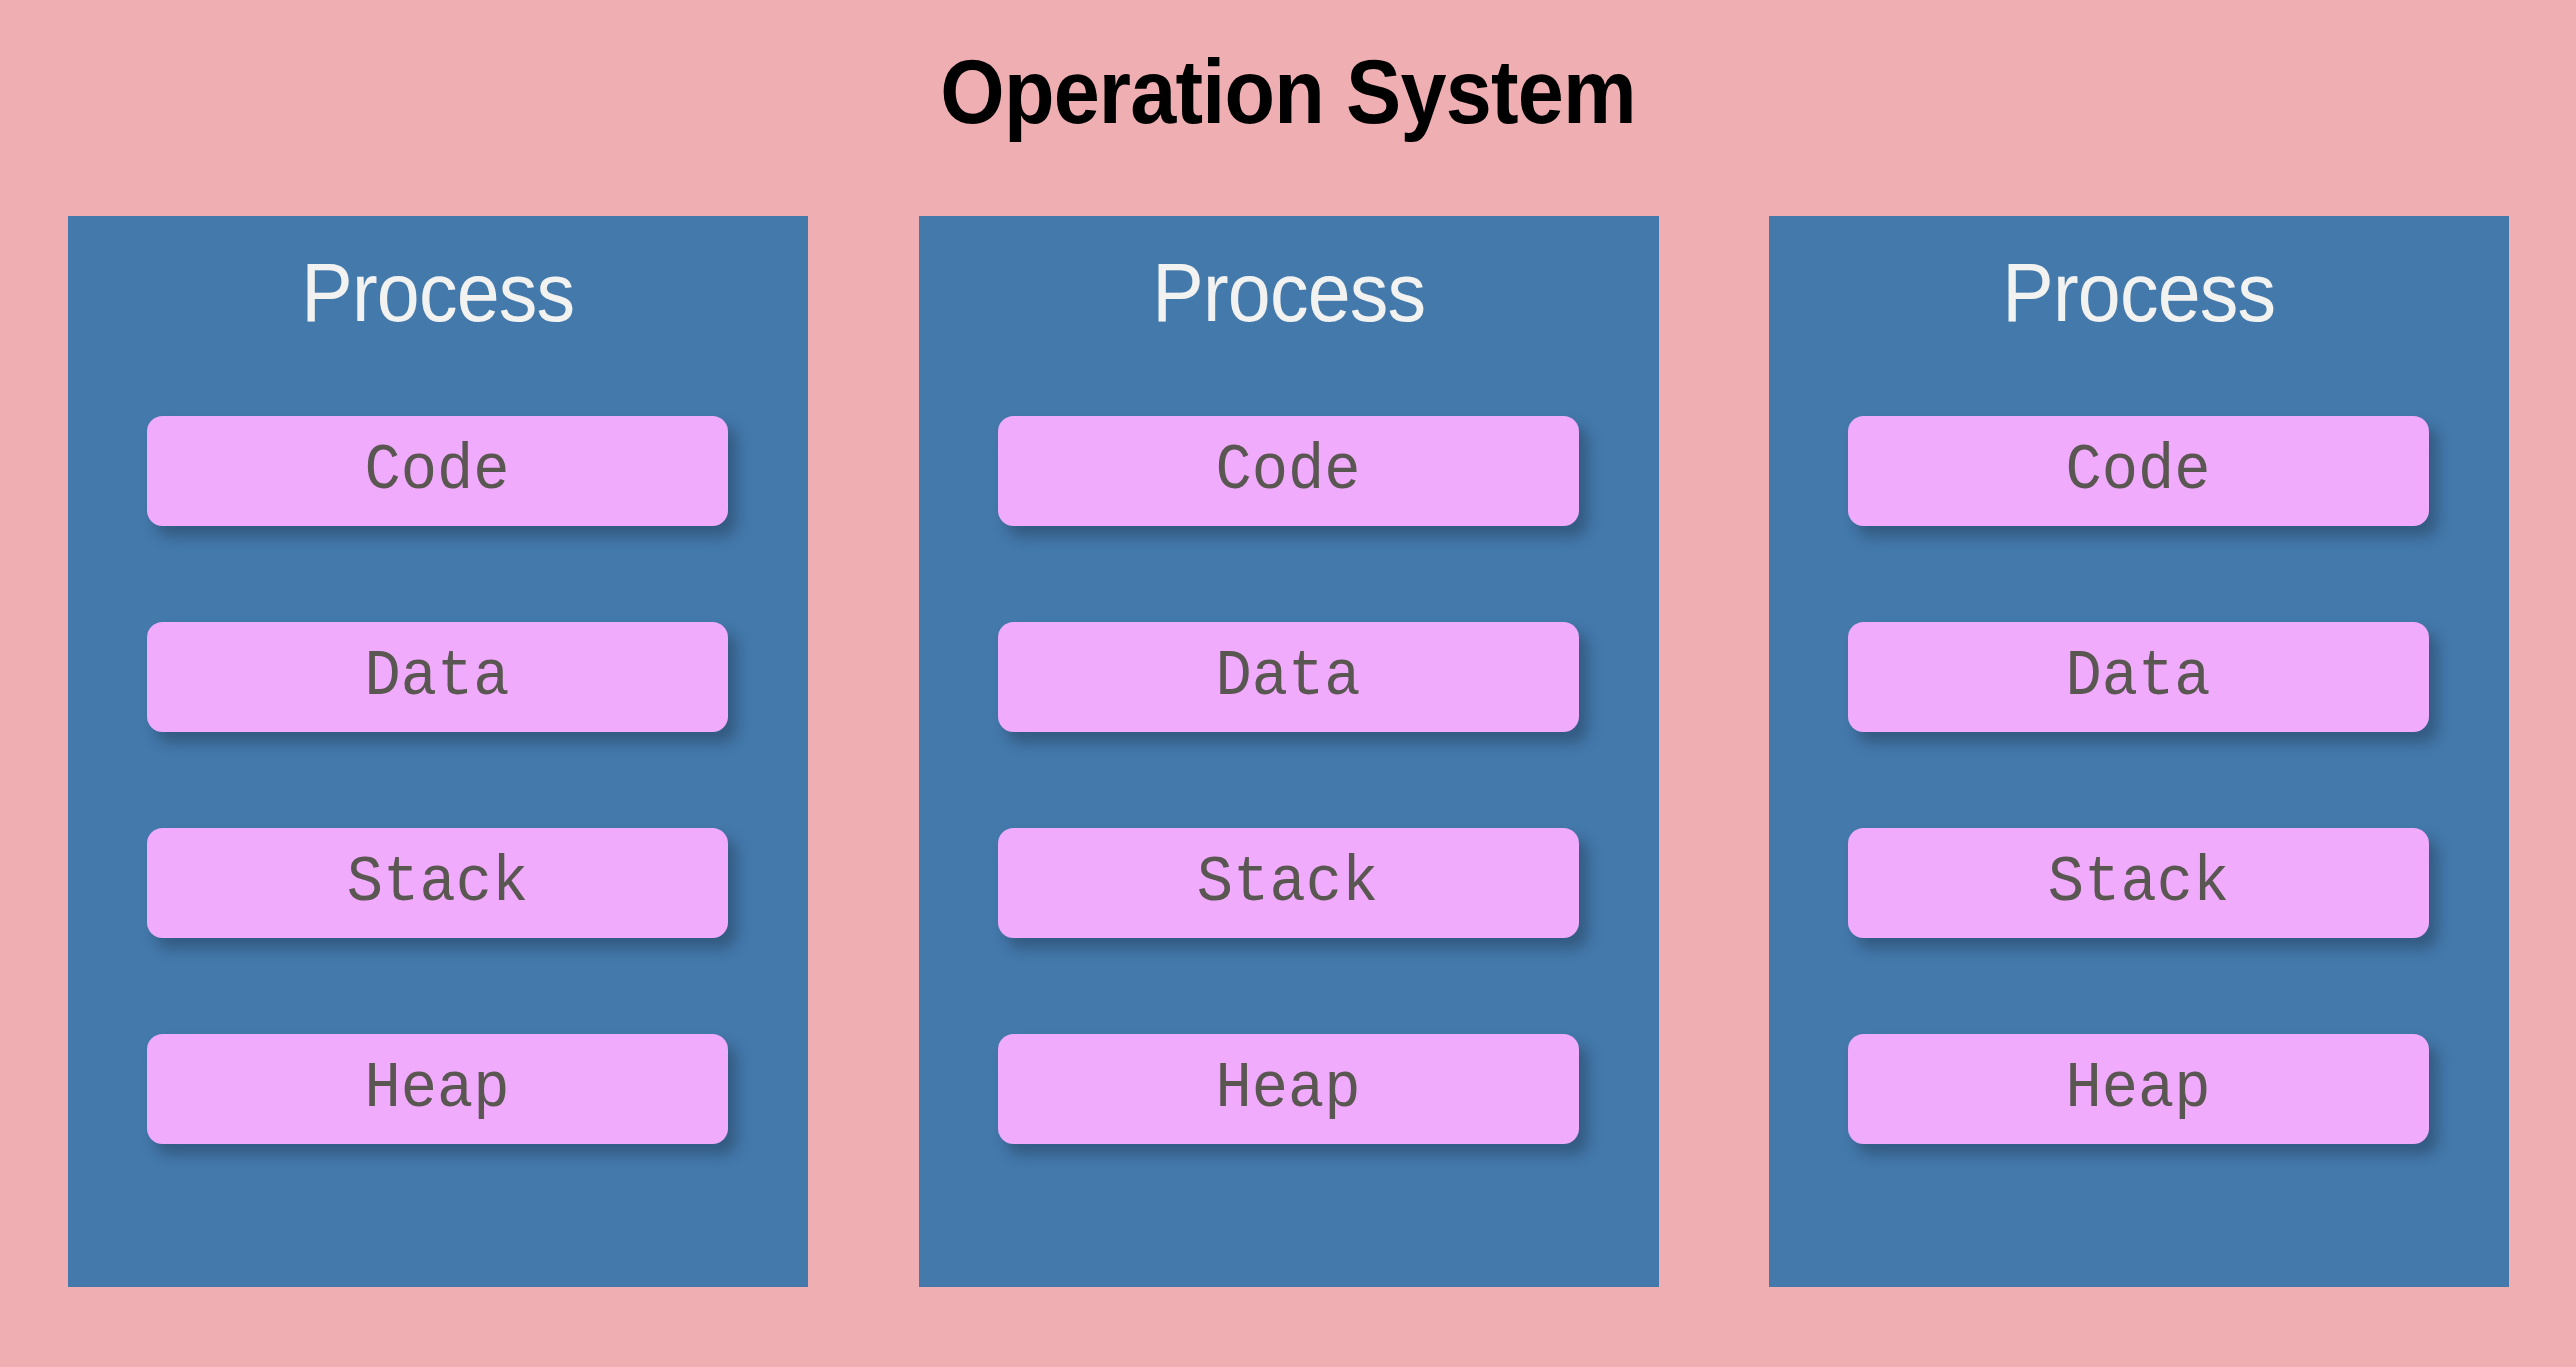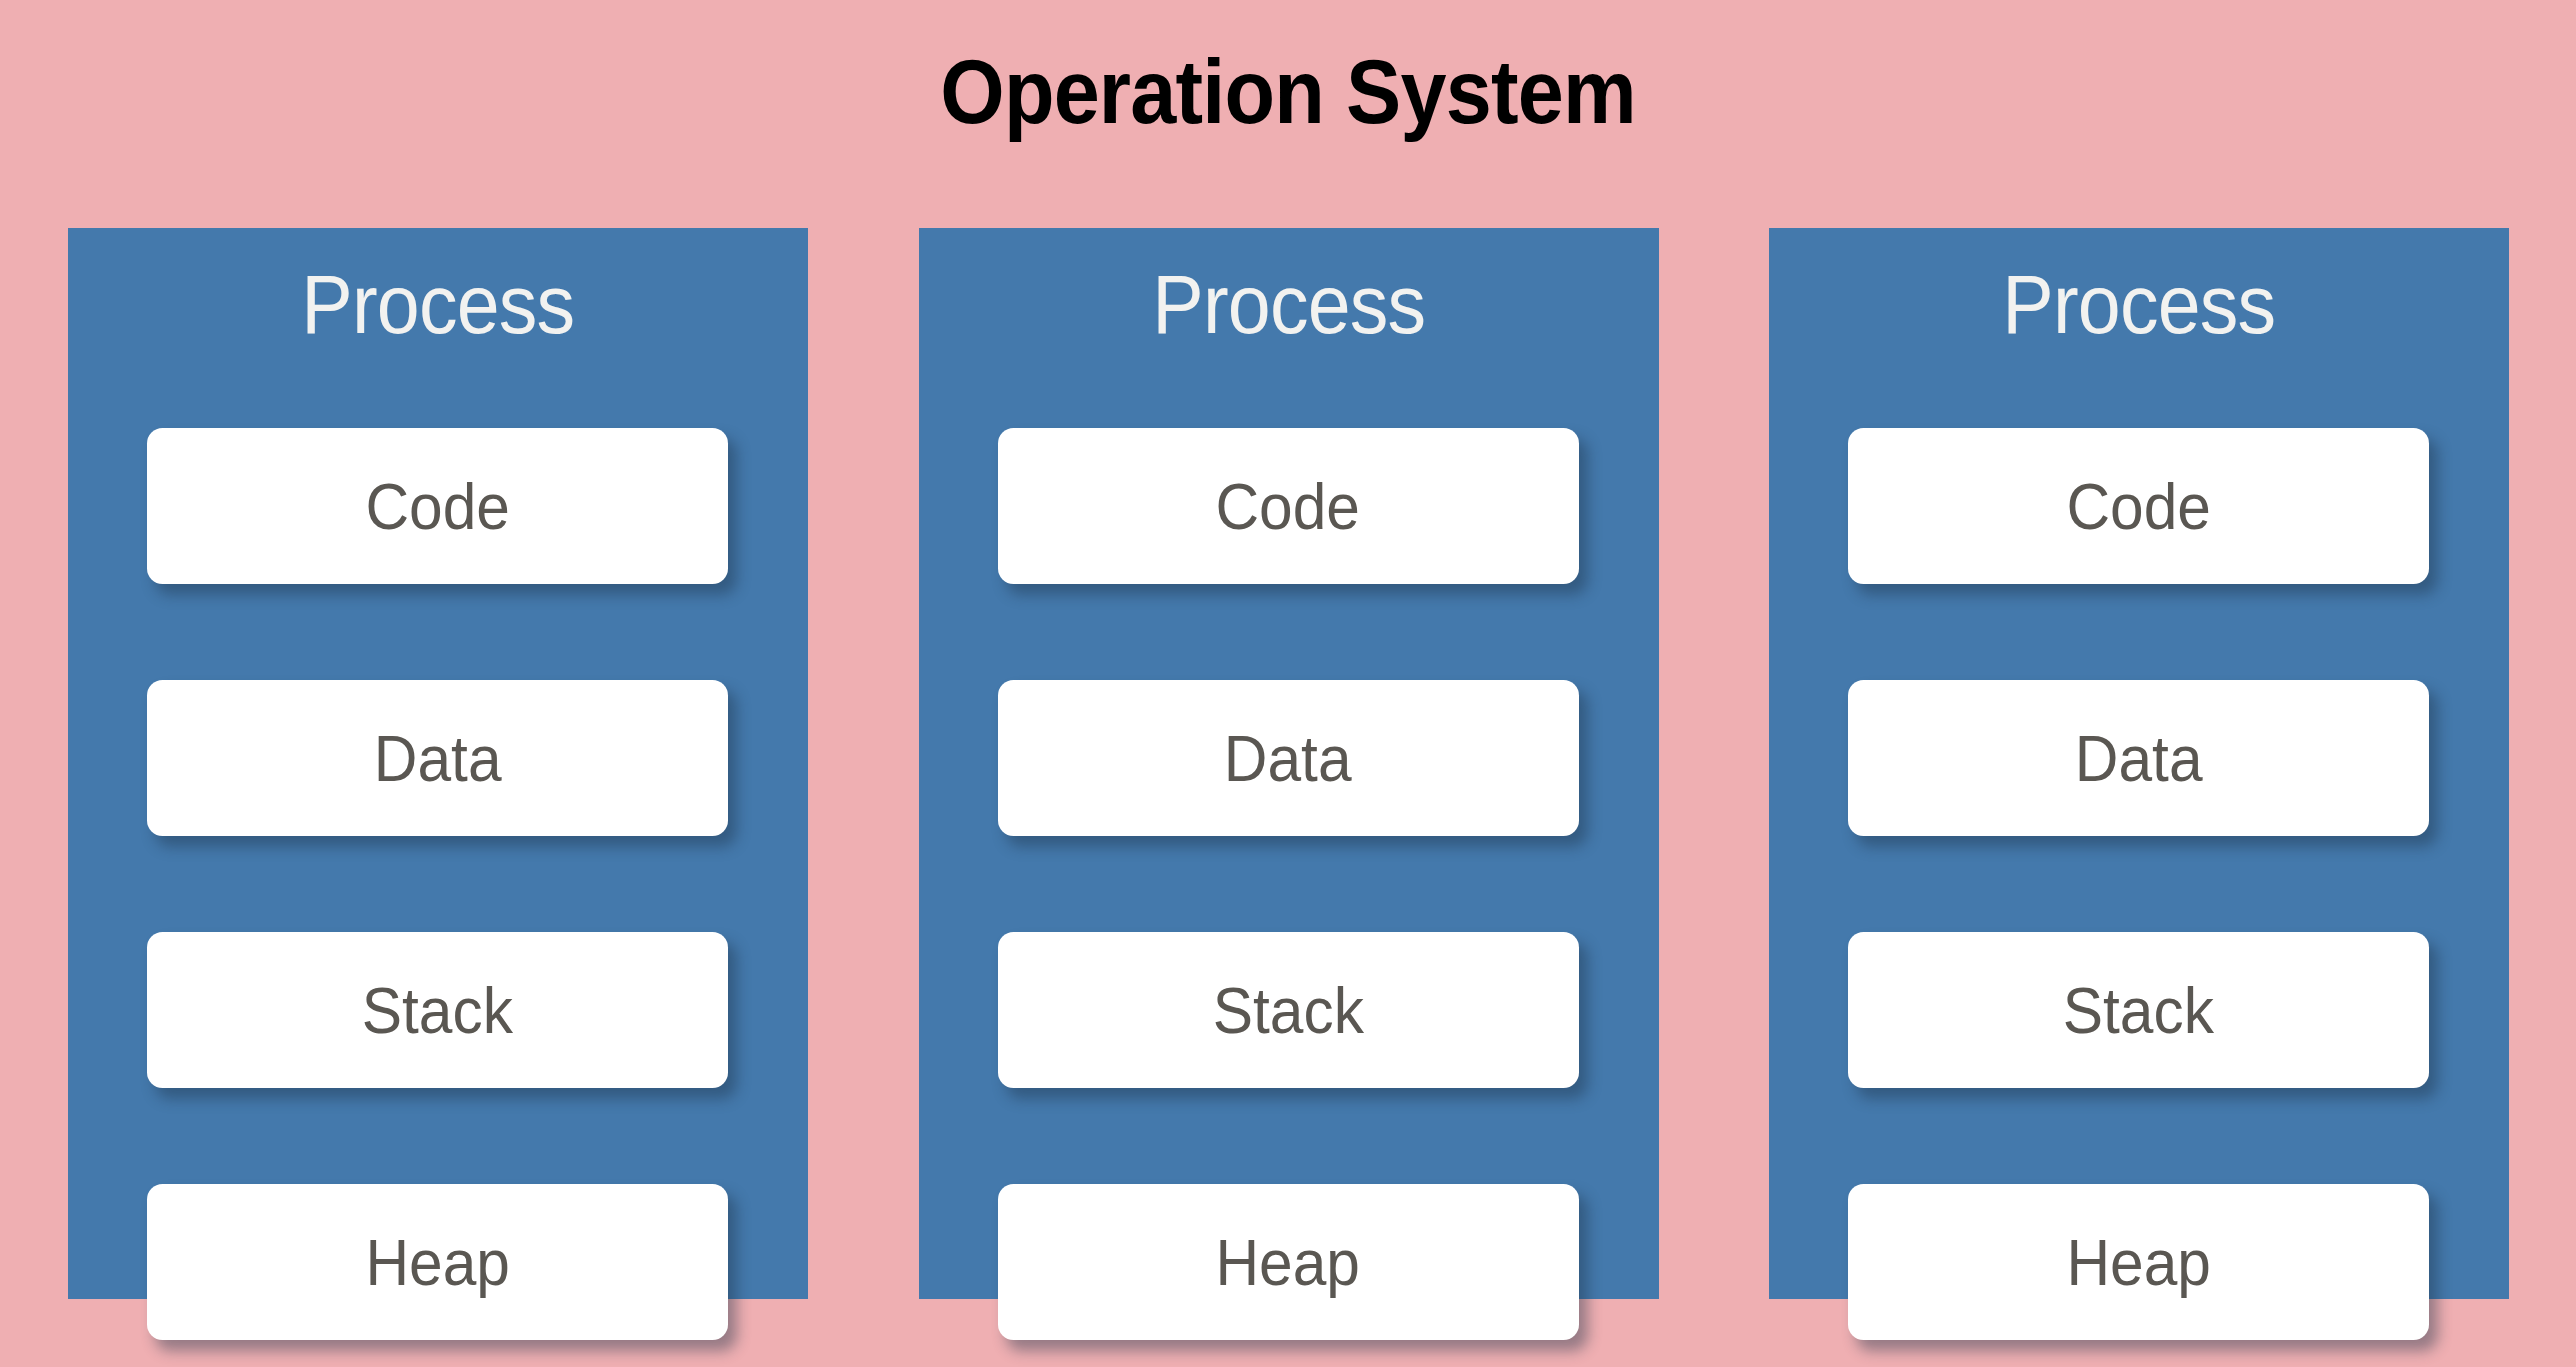--- a/index.html
+++ b/index.html
@@ -36,21 +36,21 @@
     letter-spacing: -0.9px;
     transform: scaleX(0.92);
     transform-origin: center top;
     white-space: nowrap;
   }
 
   
   #process-row {
     position: absolute;
     left: 68px;
-    top: 228px;
+    top: 216px;
     width: 2441px;
     height: 1071px;
     display: flex;
     flex-direction: row;
     justify-content: space-between;
     align-items: stretch;
   }
 
   .process-box {
     width: 740px;
@@ -76,29 +76,30 @@
 
   .segment-list {
     position: absolute;
     left: 79px;
     top: 200px;
     width: 581px;
   }
 
   .segment-box {
     width: 581px;
-    height: 156px;
-    background: #ffffff;
+    height: 110px;
+    background: #f0abfc;
     border-radius: 15.5px;
     margin-bottom: 96px;
     box-shadow: 8.6px 10.3px 13.8px rgba(28, 50, 72, 0.42);
     display: flex;
     align-items: center;
     justify-content: center;
     box-sizing: border-box;
+    font-family: Liberation Mono, monospace;
   }
 
   .segment-box:last-child {
     margin-bottom: 4px;
   }
 
   .segment-label {
     font-size: 65px;
     line-height: 71px;
     color: #5a5752;

